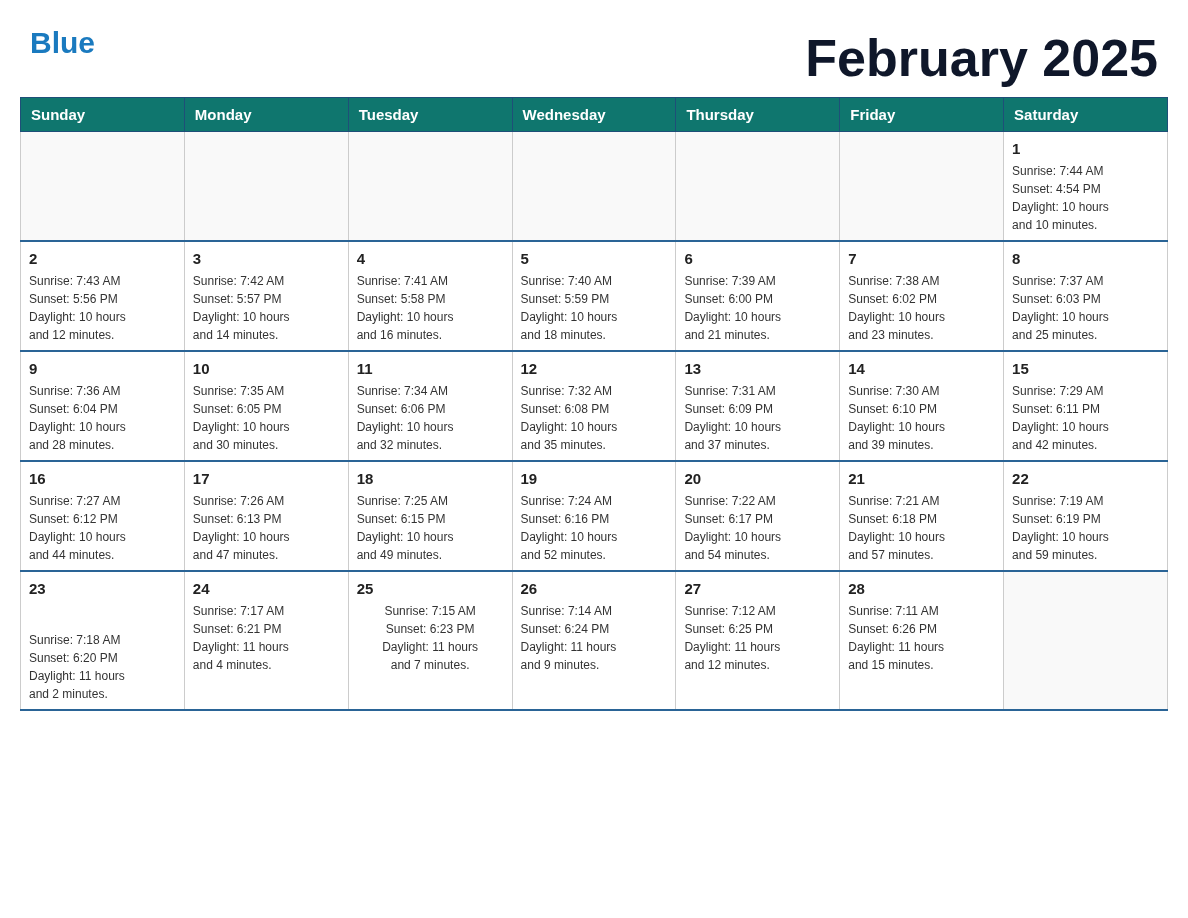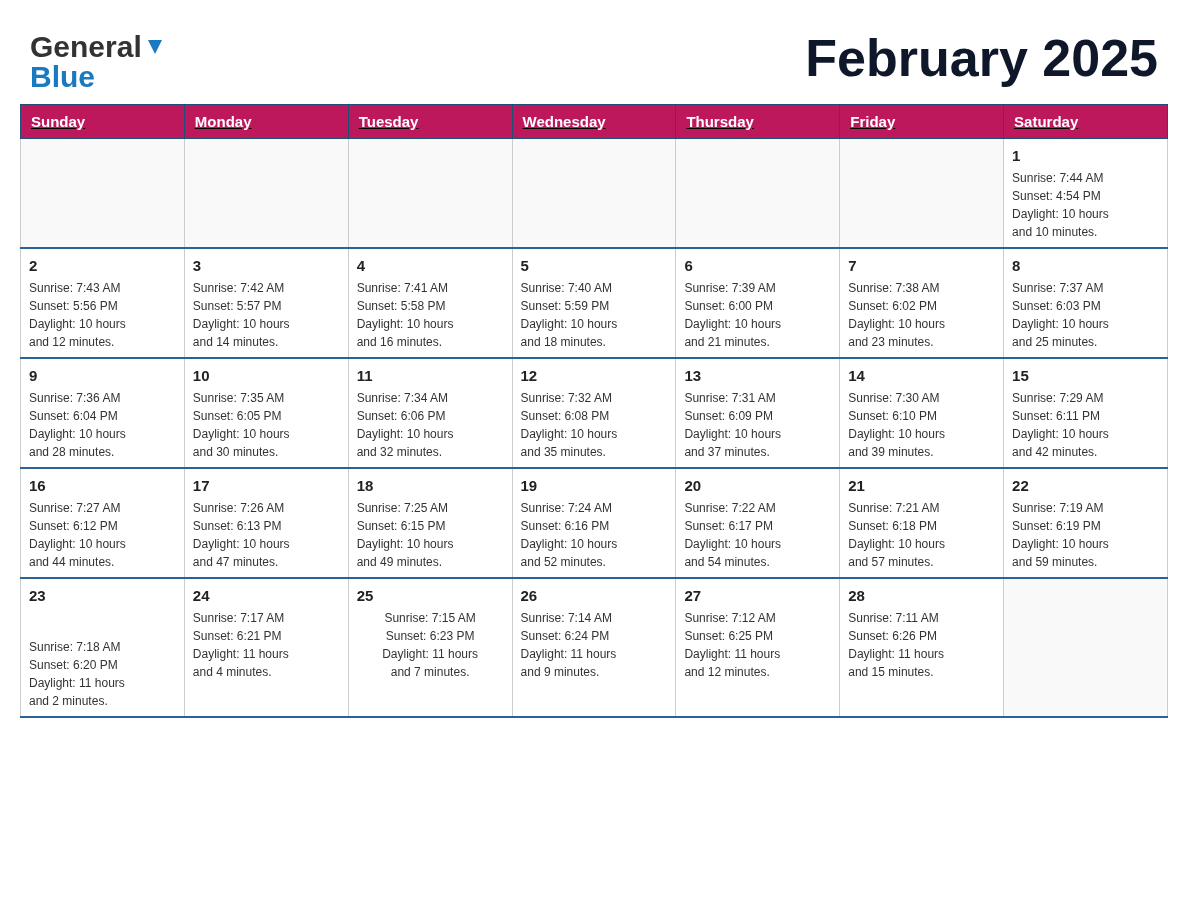--- a/index.html
+++ b/index.html
@@ -30,22 +30,21 @@
       font-size: 22px;
       font-weight: normal;
       color: #444;
     }
     .calendar {
       width: 100%;
       border-collapse: collapse;
       margin-top: 8px;
     }
     .calendar thead tr {
-      background-color: #be185d;
-      text-decoration: underline;
+      background-color: #0f766e;
     }
     .calendar thead th {
       color: #fff;
       font-size: 15px;
       font-weight: bold;
       padding: 8px 10px;
       text-align: left;
       border: 1px solid #1e4f78;
     }
     .calendar tbody td {
@@ -93,26 +92,20 @@
       font-weight: bold;
       color: #1a7abf;
       margin-top: -4px;
     }
   </style>
 </head>
 <body>
 
 <div class="header">
   <div class="logo-container">
-    <div class="logo-top-row">
-      <span>General</span>
-      <svg width="22" height="22" viewBox="0 0 22 22" style="margin-left:2px;">
-        <polygon points="4,4 18,4 11,18" fill="#1a7abf"></polygon>
-      </svg>
-    </div>
     <div class="logo-bottom-row">Blue</div>
   </div>
   <div class="title-block">
     <h1>February 2025</h1>
   </div>
 </div>
 
 <table class="calendar">
   <thead>
     <tr>

